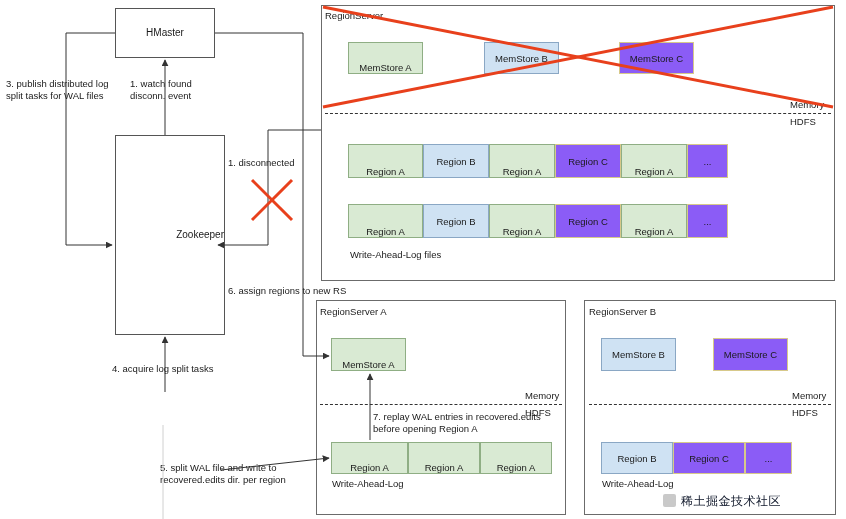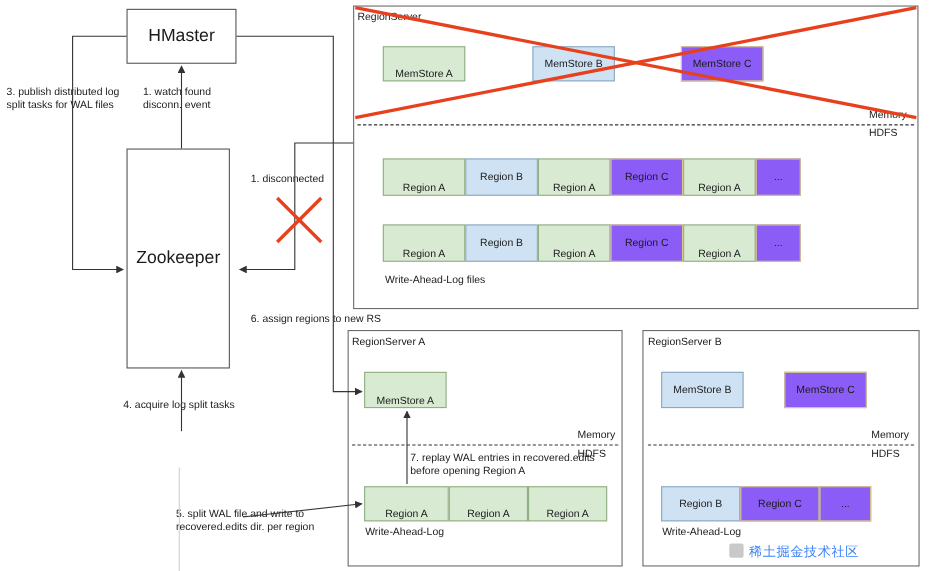--- a/index.html
+++ b/index.html
@@ -20,21 +20,21 @@
   }
   .box {
     position: absolute;
     box-sizing: border-box;
     border: 1px solid #555;
     background: #ffffff;
     display: flex;
     align-items: center;
     justify-content: center;
     text-align: center;
-    font-size: 16px;
+    font-size: 10px;
     line-height: 1.25;
   }
   .panel {
     position: absolute;
     box-sizing: border-box;
     border: 1px solid #6b6b6b;
     background: #ffffff;
   }
   .cell {
     position: absolute;
@@ -66,41 +66,41 @@
     position: absolute;
     left: 0;
     top: 0;
     width: 846px;
     height: 519px;
     pointer-events: none;
   }
   .wm {
     position: absolute;
     font-size: 12px;
-    color: #3b82f6;
+    color: #0f172a;
     letter-spacing: 0.5px;
   }
   .wm-ico {
     position: absolute;
     width: 13px;
     height: 13px;
     border-radius: 2px;
     background: #c9c9c9;
   }
 </style>
 </head>
 <body>
 
 <div id="stage">
 
   <div class="box" style="left:115px; top:8px; width:100px; height:50px;">
     <span>HMaster</span>
   </div>
 
-  <div class="box" style="left:115px; top:135px; width:94px; height:200px;">
+  <div class="box" style="left:115px; top:135px; width:110px; height:200px;justify-content:flex-end;">
     <span>Zookeeper</span>
   </div>
 
 
   <div class="lbl" style="left:6px; top:78px;">3. publish distributed log
 split tasks for WAL files</div>
   <div class="lbl" style="left:130px; top:78px;">1. watch found
 disconn. event</div>
   <div class="lbl" style="left:228px; top:157px;">1. disconnected</div>
   <div class="lbl" style="left:112px; top:363px;">4. acquire log split tasks</div>

